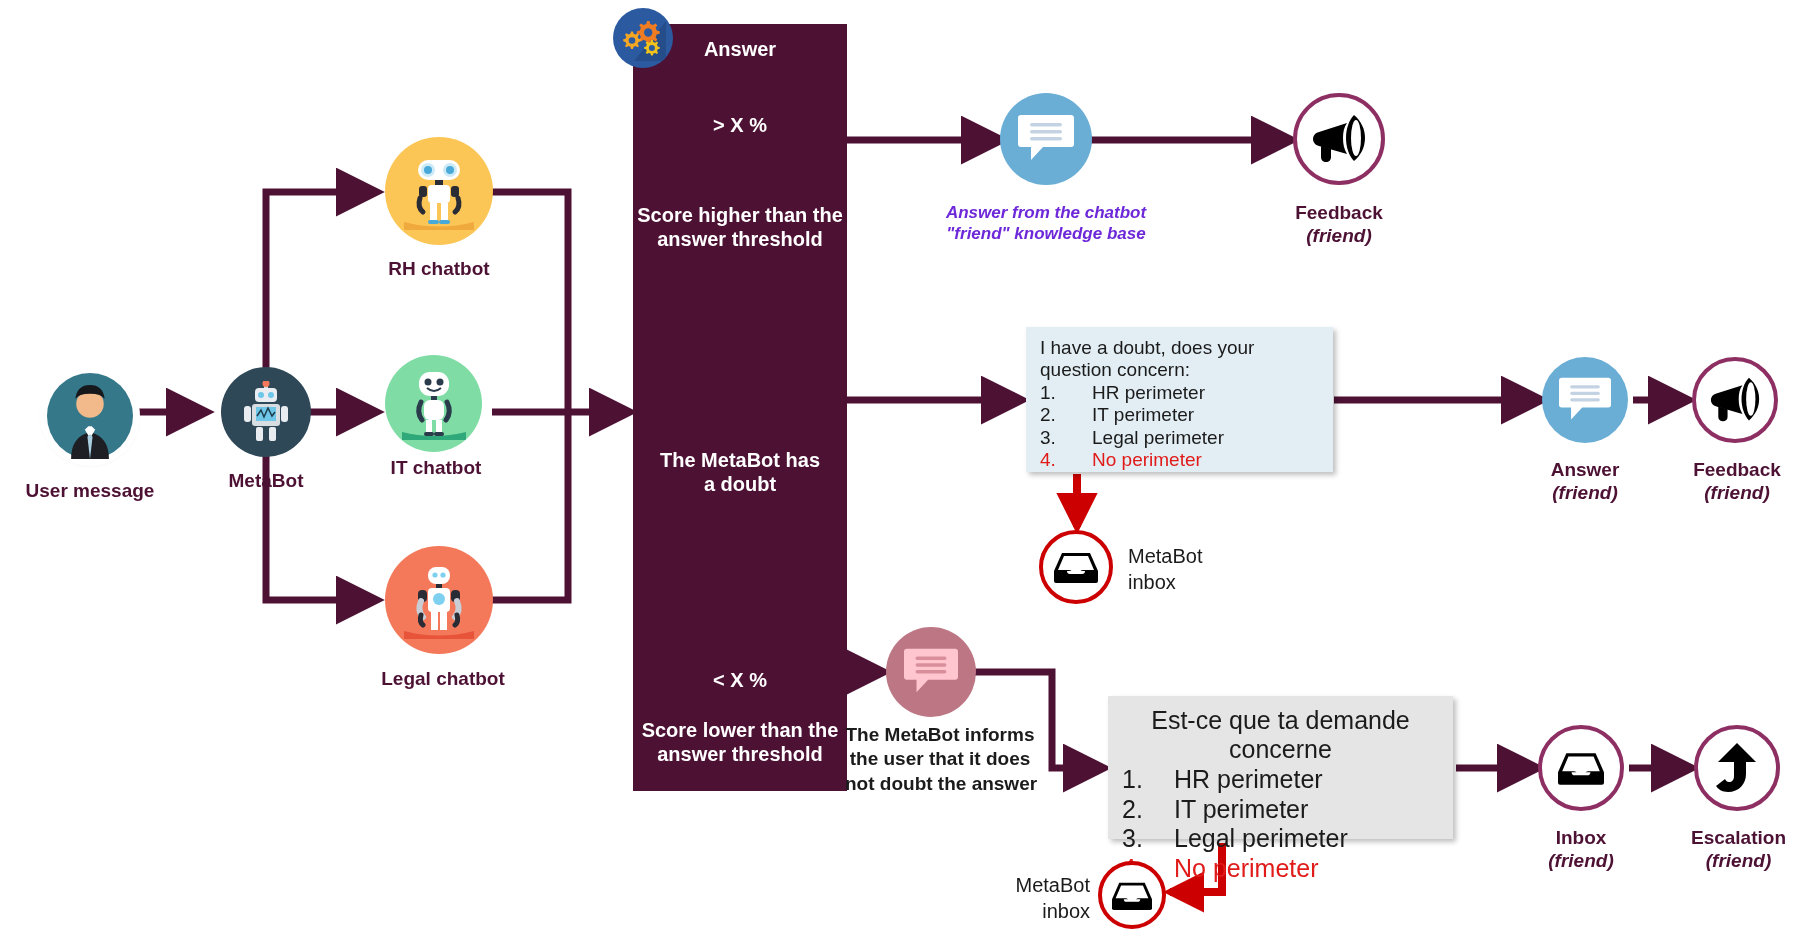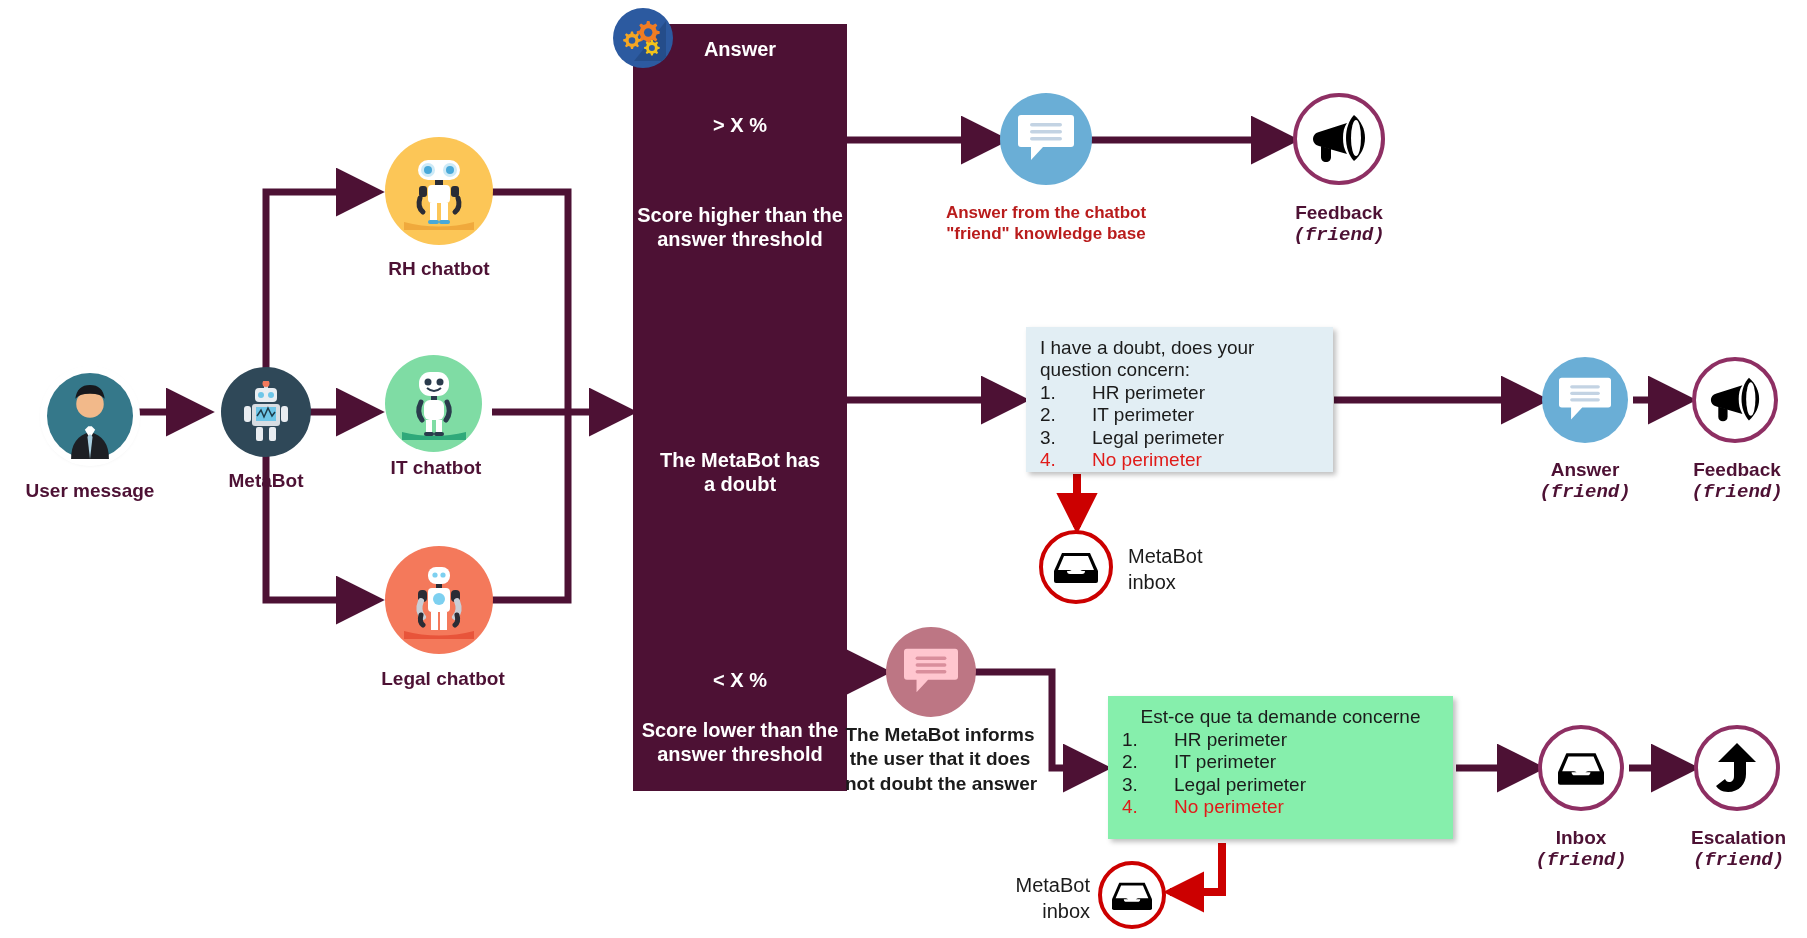--- a/index.html
+++ b/index.html
@@ -18,22 +18,22 @@
     position:absolute; border-radius:50%;
     display:flex; align-items:center; justify-content:center;
   }
 
   .caption {
     position:absolute; text-align:center;
     color:#4d1134; font-weight:bold; line-height:1.15;
     white-space:pre; font-size:19px;
   }
   .caption.small { font-size:17px; }
-  .caption.italic-sub { font-style:italic; font-weight:bold;font-family:Liberation Mono, monospace; }
-  .caption.blk { color:#b91c1c; }
+  .caption.italic-sub { font-style:italic; font-weight:bold; }
+  .caption.blk { color:#6d28d9; font-style:italic; }
 
   
   #score-panel {
     position:absolute;
     left:633px; top:24px; width:214px; height:767px;
     background:#4d1134;
     color:#ffffff;
   }
   #score-panel .sp-text {
     position:absolute; width:100%; text-align:center;
@@ -55,22 +55,22 @@
     color:#1b1b1b;
   }
   #dialog-doubt {
     left:1026px; top:327px; width:307px; height:145px;
     background:#e2eef4;
     font-size:19px;
   }
   #dialog-doubt .dlg-head { line-height:1.15; white-space:pre; margin-bottom:1px; }
   #dialog-fr {
     left:1108px; top:696px; width:345px; height:143px;
-    background:#86efac;
-    font-size:19px;
+    background:#e5e5e5;
+    font-size:25px;
   }
   #dialog-fr .dlg-head { text-align:center; margin-bottom:1px; }
 
   .opt-row { display:flex; line-height:1.18; }
   .opt-num { width:52px; flex:0 0 52px; }
   .opt-red { color:#e01b19; }
 
   
   svg { display:block; }
 </style>

